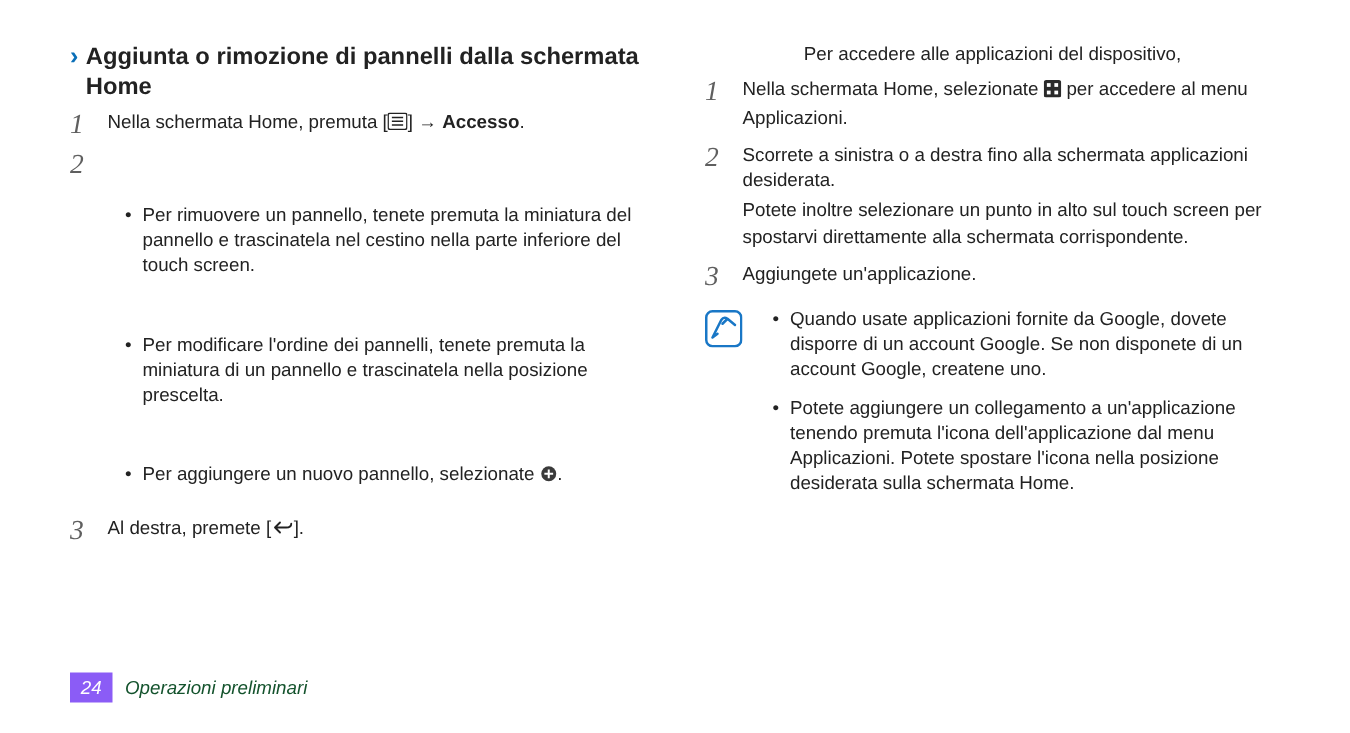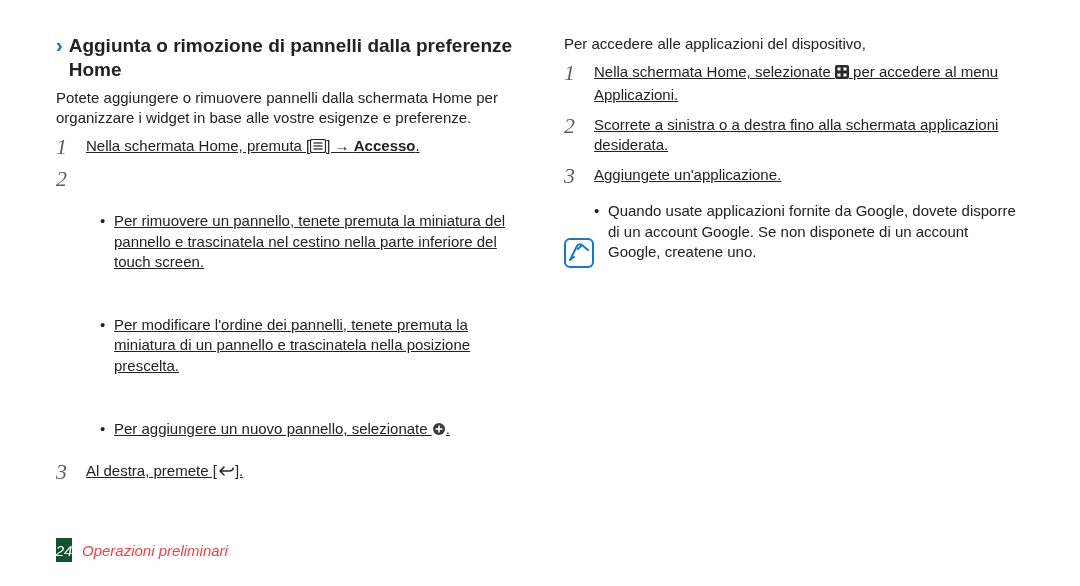--- a/index.html
+++ b/index.html
@@ -41,20 +41,21 @@
     font-weight: 700;
     margin-bottom: 6px;
   }
   .para {
     font-size: 15px;
     line-height: 1.35;
     margin-bottom: 10px;
   }
   .intro {
     margin-bottom: 8px;
+    text-align: center;
   }
   ol.steps {
     list-style: none;
     padding-left: 0;
   }
   ol.steps > li {
     display: flex;
     gap: 12px;
     margin-bottom: 10px;
   }
@@ -63,21 +64,20 @@
     font-style: italic;
     font-size: 22px;
     color: #5f5f5f;
     line-height: 1;
     min-width: 18px;
   }
   ol.steps > li .step-body {
     flex: 1;
     font-size: 15px;
     line-height: 1.35;
-    text-decoration: underline;
   }
   .step-body .extra {
     margin-top: 4px;
   }
   ul.bullets {
     list-style: none;
     padding-left: 14px;
     margin-top: 6px;
   }
   ul.bullets > li {
@@ -91,23 +91,22 @@
   ul.bullets > li::before {
     content: "•";
     position: absolute;
     left: 0;
     top: 0;
   }
   .bold { font-weight: 700; }
   .icon-inline { display: inline-block; vertical-align: -2px; }
   .note-row {
     display: flex;
-    gap: 0;
+    gap: 24px;
     margin-top: 4px;
-    align-items: flex-end;
   }
   .note-icon-wrap {
     flex: 0 0 auto;
     padding-top: 2px;
   }
   .note-bullets {
     flex: 1;
     list-style: none;
   }
   .note-bullets > li {
@@ -123,48 +122,47 @@
     left: 0;
     top: 0;
   }
   .footer {
     display: flex;
     align-items: center;
     gap: 10px;
     margin-top: auto;
   }
   .page-num-box {
-    background: #14532d;
+    background: #8b5cf6;
     color: #fff;
     font-size: 15px;
     font-style: italic;
-    width: 16px;
+    width: 34px;
     height: 24px;
     display: flex;
     align-items: center;
     justify-content: center;
   }
   .footer-label {
-    color: #ef4444;
+    color: #14532d;
     font-style: italic;
     font-size: 15px;
   }
 </style>
 </head>
 <body>
 
 <div class="page">
   <div class="columns">
 
     <div class="col">
       <div class="sub-heading">
         <span class="chev">›</span>
-        <span>Aggiunta o rimozione di pannelli dalla preferenze Home</span>
+        <span>Aggiunta o rimozione di pannelli dalla schermata Home</span>
       </div>
-      <p class="para intro">Potete aggiungere o rimuovere pannelli dalla schermata Home per organizzare i widget in base alle vostre esigenze e preferenze.</p>
 
       <ol class="steps">
         <li>
           <span class="num">1</span>
           <div class="step-body">
             <span>Nella schermata Home, premuta [</span><span class="icon-inline"><svg width="16" height="14" viewBox="0 0 16 14">
                   <rect x="0.5" y="0.5" width="15" height="13" rx="1.5" fill="none" stroke="#222" stroke-width="1.2"></rect>
                   <line x1="3.5" y1="4" x2="12.5" y2="4" stroke="#222" stroke-width="1.2"></line>
                   <line x1="3.5" y1="7" x2="12.5" y2="7" stroke="#222" stroke-width="1.2"></line>
                   <line x1="3.5" y1="10" x2="12.5" y2="10" stroke="#222" stroke-width="1.2"></line>
@@ -211,39 +209,41 @@
                   <rect x="8.5" y="2.5" width="3" height="3" fill="#fff"></rect>
                   <rect x="2.5" y="8.5" width="3" height="3" fill="#fff"></rect>
                   <rect x="8.5" y="8.5" width="3" height="3" fill="#fff"></rect>
                 </svg></span><span> per accedere al menu Applicazioni.</span>
           </div>
         </li>
         <li>
           <span class="num">2</span>
           <div class="step-body">
             <span>Scorrete a sinistra o a destra fino alla schermata applicazioni desiderata.</span>
+            <div class="extra">Potete inoltre selezionare un punto in alto sul touch screen per spostarvi direttamente alla schermata corrispondente.</div>
           </div>
         </li>
         <li>
           <span class="num">3</span>
           <div class="step-body">Aggiungete un'applicazione.</div>
         </li>
       </ol>
 
       <div class="note-row">
         <div class="note-icon-wrap">
           <span>
             <svg width="30" height="30" viewBox="0 0 30 30">
               <rect x="1" y="1" width="28" height="28" rx="5" fill="#fff" stroke="#1977c6" stroke-width="2"></rect>
               <path d="M 6 22 L 13 8 Q 15 5 18 7 L 24 12 M 6 22 L 10 19 M 18 7 L 14 11" fill="none" stroke="#1977c6" stroke-width="2" stroke-linecap="round" stroke-linejoin="round"></path>
             </svg>
           </span>
         </div>
         <ul class="note-bullets">
           <li>Quando usate applicazioni fornite da Google, dovete disporre di un account Google. Se non disponete di un account Google, createne uno.</li>
+          <li>Potete aggiungere un collegamento a un'applicazione tenendo premuta l'icona dell'applicazione dal menu Applicazioni. Potete spostare l'icona nella posizione desiderata sulla schermata Home.</li>
         </ul>
       </div>
     </div>
 
   </div>
 
   <div class="footer">
     <div class="page-num-box">24</div>
     <div class="footer-label">Operazioni preliminari</div>
   </div>

